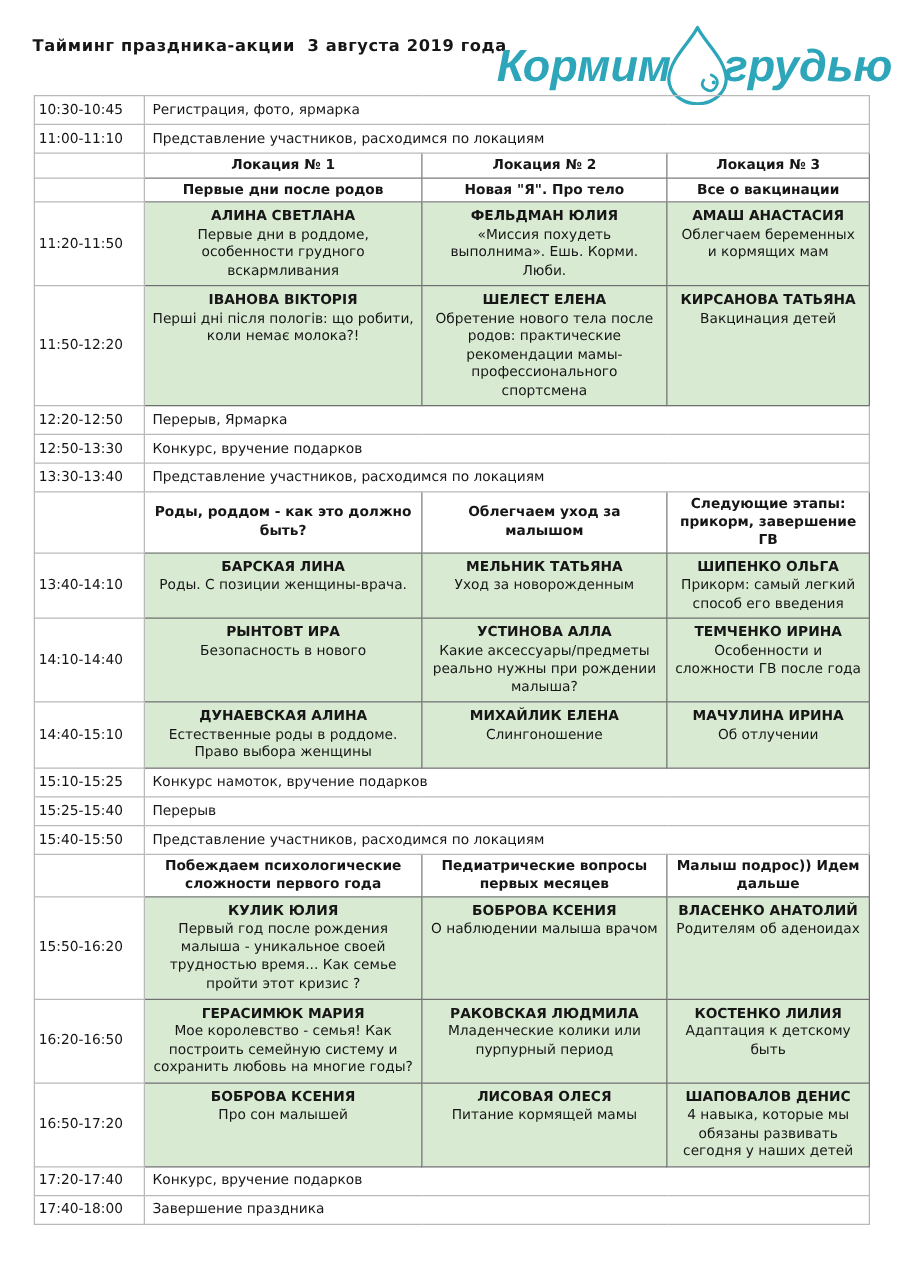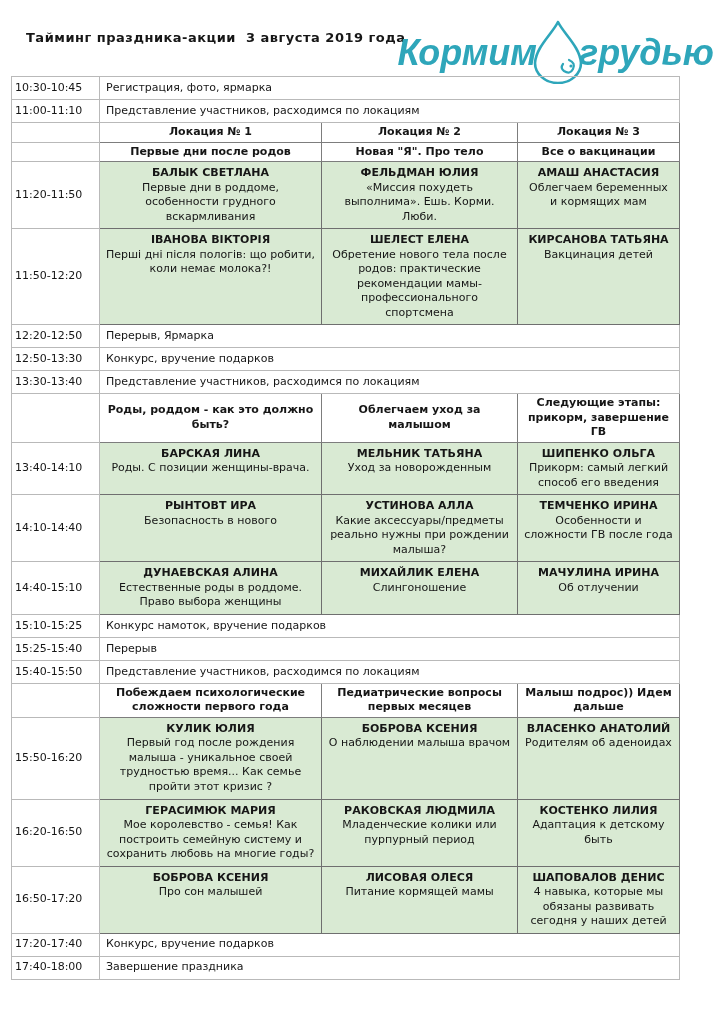--- a/index.html
+++ b/index.html
@@ -17,21 +17,21 @@
   .logo {
     position:absolute; right:10px; top:16px;
     display:flex; align-items:center;
     font-family:Liberation Sans, sans-serif;
     font-style:italic; font-weight:bold; font-size:36px;
     color:var(--teal);
   }
   .logo .word { line-height:1; }
   .logo .drop { margin:0 -8px; position:relative; top:4px; }
   .sched {
-    position:absolute; left:11px; top:76px; width:668px;
+    position:absolute; left:27px; top:76px; width:668px;
     border-collapse:collapse; table-layout:fixed;border-radius:25px;
   }
   .sched td {
     border:1px solid #b9b9b9;
     font-size:11px; line-height:1.32;
     padding:3px 5px; vertical-align:middle;
     word-wrap:break-word;
   }
   td.time  { text-align:left; padding-left:3px; white-space:nowrap; }
   td.full  { text-align:left; padding-left:6px; height:16px; }
@@ -84,21 +84,21 @@
       </tr>
       <tr>
         <td class="time"></td>
         <td class="track">Первые дни после родов</td>
         <td class="track">Новая "Я". Про тело</td>
         <td class="track">Все о вакцинации</td>
       </tr>
       <tr>
         <td class="time">11:20-11:50</td>
         <td class="sess">
-          <div class="sp-name">БАЛЫК СВЕТЛАНА</div>
+          <div class="sp-name">АЛИНА СВЕТЛАНА</div>
           <div class="sp-topic">Первые дни в роддоме, особенности грудного вскармливания</div>
         </td>
         <td class="sess">
           <div class="sp-name">ФЕЛЬДМАН ЮЛИЯ</div>
           <div class="sp-topic">«Миссия похудеть выполнима». Ешь. Корми. Люби.</div>
         </td>
         <td class="sess">
           <div class="sp-name">АМАШ АНАСТАСИЯ</div>
           <div class="sp-topic">Облегчаем беременных и кормящих мам</div>
         </td>

